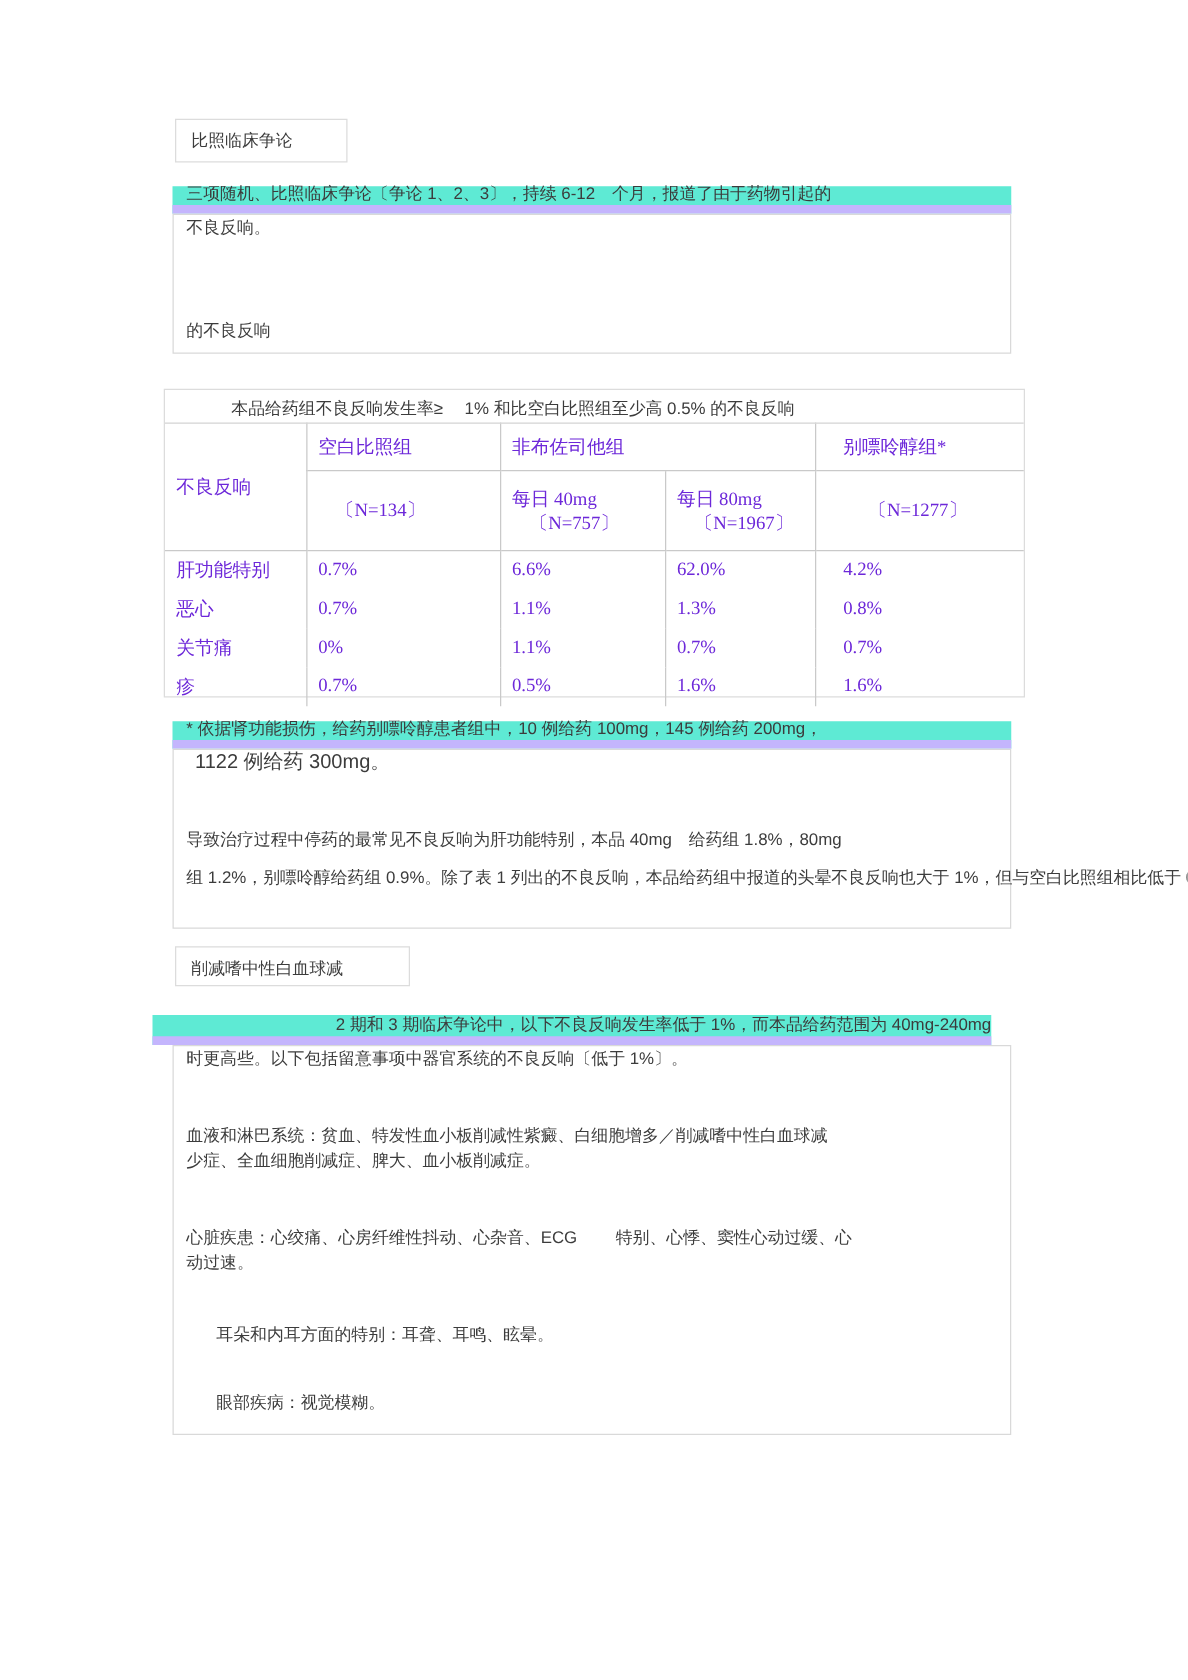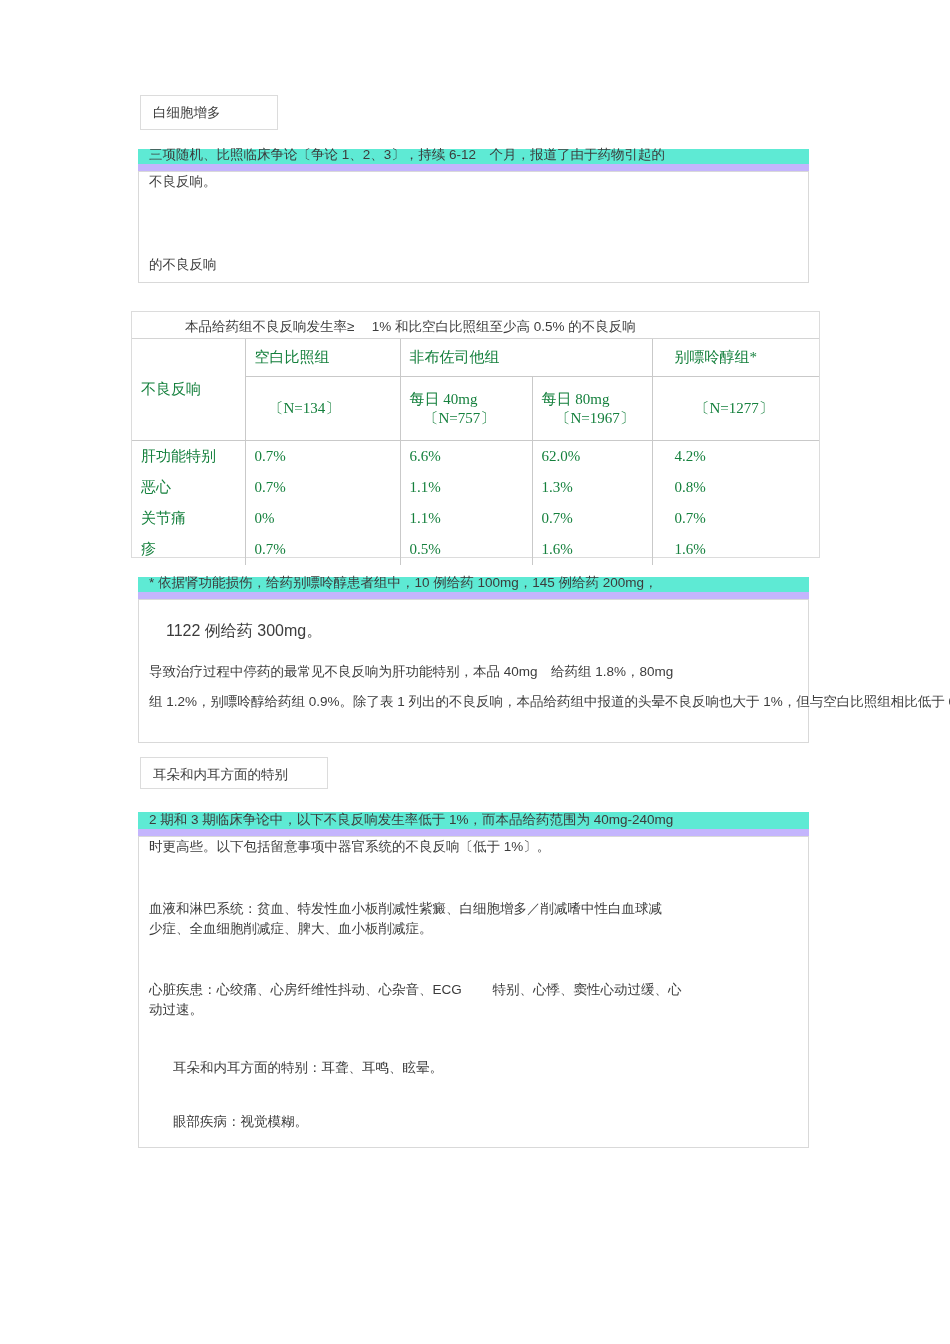--- a/index.html
+++ b/index.html
@@ -88,21 +88,21 @@
     table-layout: fixed;
     font-size: 13.5px;
     color: #4a4a4a;
   }
   table.adr td {
     border: 1px solid #c9c9c9;
     padding: 6px 9px;
     vertical-align: middle;
     font-family: "Liberation Serif", "DejaVu Serif", serif;
     font-size: 15px;
-    color: #15803d;
+    color: #6d28d9;
   }
   table.adr td.no-left  { border-left: none; }
   table.adr td.no-right { border-right: none; padding-left: 22px; }
   table.adr td.no-top   { border-top: none; }
   table.adr td.no-bot   { border-bottom: none; }
   .cap-row td {
     border: none !important;
     border-bottom: 1px solid #d4d4d4 !important;
     font-family: "Liberation Sans", "DejaVu Sans", sans-serif !important;
     font-size: 13.5px !important;
@@ -117,21 +117,21 @@
   .cell-sub1 { display:block; }
   .cell-sub2 { display:block; padding-left: 14px; }
   .center-ish { padding-left: 20px !important; }
 </style>
 </head>
 <body>
 
 <div class="page">
 
   <div class="heading-box" style="left:140px; top:95px; width:138px; height:35px;">
-    <div class="htext">白细胞增多</div>
+    <div class="htext">比照临床争论</div>
   </div>
 
   <div class="lead-line" style="left:138px; top:149px; width:671px; height:22px;">
     <div class="ltext">三项随机、比照临床争论〔争论 1、2、3〕，持续 6-12　个月，报道了由于药物引起的</div>
   </div>
   <div class="box" style="left:138px; top:171px; width:671px; height:112px;">
   </div>
   <div class="body-text" style="left:149px; top:172px;">不良反响。</div>
   <div class="body-text" style="left:149px; top:255px;">的不良反响</div>
 
@@ -234,29 +234,29 @@
             <span>1.6%</span></td>
         </tr>
       </tbody>
     </table>
   </div>
 
   <div class="lead-line" style="left:138px; top:577px; width:671px; height:22px;">
     <div class="ltext">* 依据肾功能损伤，给药别嘌呤醇患者组中，10 例给药 100mg，145 例给药 200mg，</div>
   </div>
   <div class="box" style="left:138px; top:599px; width:671px; height:144px;"></div>
-  <div class="body-text big" style="left:166px; top:600px;margin-top:21px;">1122 例给药 300mg。</div>
+  <div class="body-text big" style="left:156px; top:600px;">1122 例给药 300mg。</div>
   <div class="body-text" style="left:149px; top:662px;">导致治疗过程中停药的最常见不良反响为肝功能特别，本品 40mg　给药组 1.8%，80mg</div>
   <div class="body-text" style="left:149px; top:692px;">组 1.2%，别嘌呤醇给药组 0.9%。除了表 1 列出的不良反响，本品给药组中报道的头晕不良反响也大于 1%，但与空白比照组相比低于 0.5%。</div>
 
   <div class="heading-box" style="left:140px; top:757px; width:188px; height:32px;">
-    <div class="htext">耳朵和内耳方面的特别</div>
-  </div>
-
-  <div class="lead-line" style="left:138px; top:812px; width:671px; height:24px;">
+    <div class="htext">削减嗜中性白血球减</div>
+  </div>
+
+  <div class="lead-line" style="left:122px; top:812px; width:671px; height:24px;justify-content:flex-end;">
     <div class="ltext">2 期和 3 期临床争论中，以下不良反响发生率低于 1%，而本品给药范围为 40mg-240mg</div>
   </div>
   <div class="box" style="left:138px; top:836px; width:671px; height:312px;"></div>
 
   <div class="body-text" style="left:149px; top:837px;">时更高些。以下包括留意事项中器官系统的不良反响〔低于 1%〕。</div>
 
   <div class="body-text" style="left:149px; top:899px;">血液和淋巴系统：贫血、特发性血小板削减性紫癜、白细胞增多／削减嗜中性白血球减</div>
   <div class="body-text" style="left:149px; top:919px;">少症、全血细胞削减症、脾大、血小板削减症。</div>
 
   <div class="body-text" style="left:149px; top:980px;">心脏疾患：心绞痛、心房纤维性抖动、心杂音、ECG　　 特别、心悸、窦性心动过缓、心</div>

